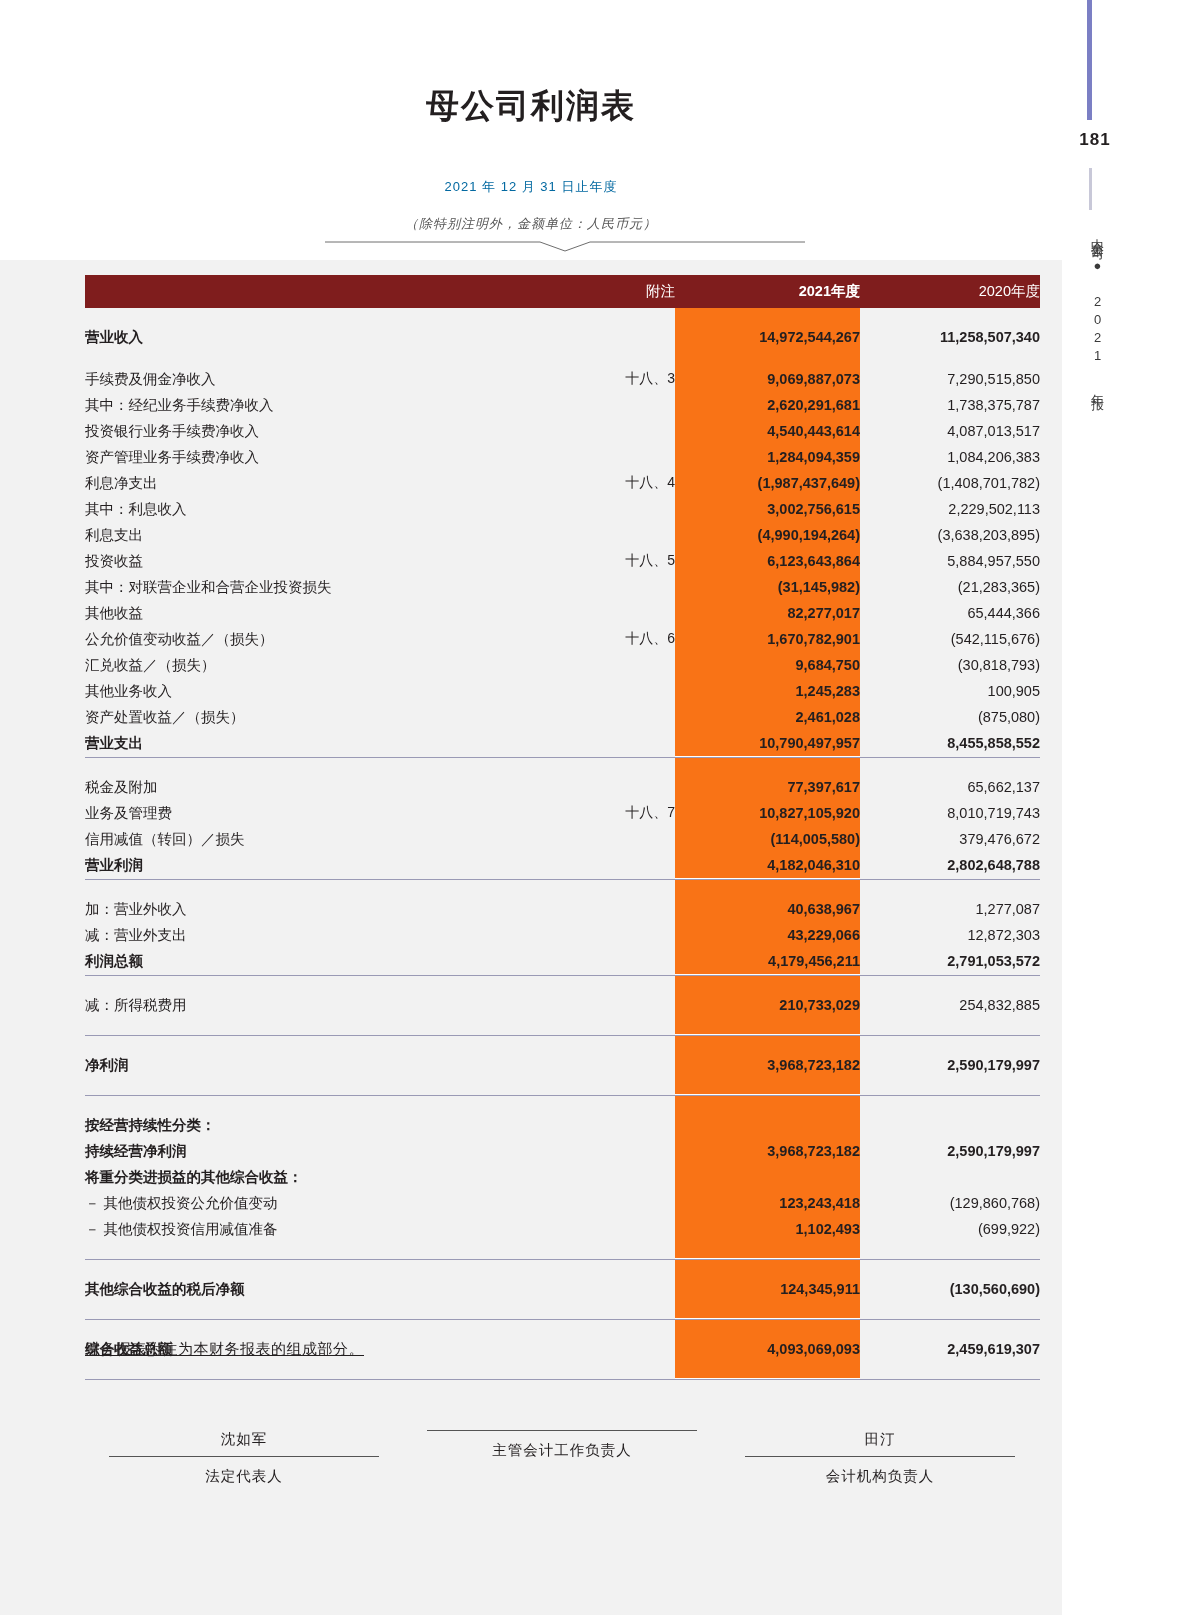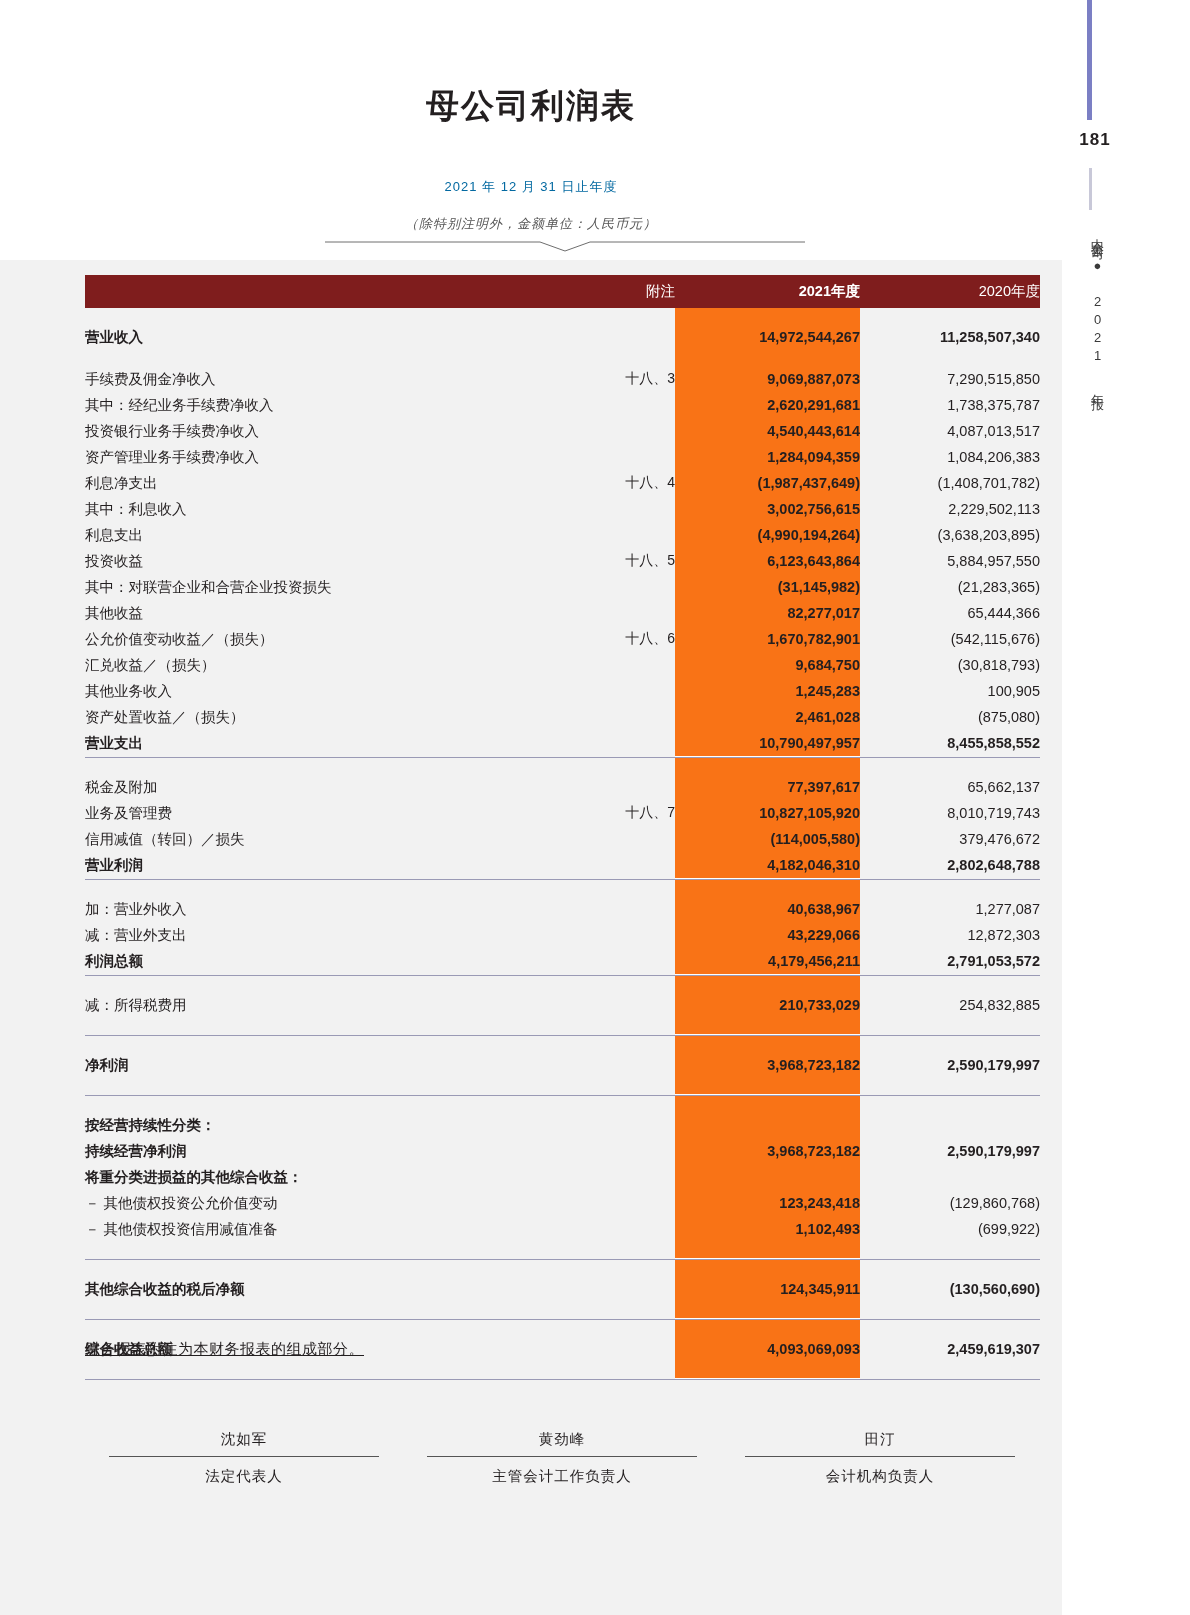--- a/index.html
+++ b/index.html
@@ -574,21 +574,20 @@
 
 <div class="foot-note">财务报表附注为本财务报表的组成部分。</div>
 
 <div class="sigs" id="sig-row">
     <div class="sig">
       <div class="name">沈如军</div>
       <div class="line"></div>
       <div class="role">法定代表人</div>
     </div>
     <div class="sig">
-      <div class="name">黄劲峰</div>
       <div class="line"></div>
       <div class="role">主管会计工作负责人</div>
     </div>
     <div class="sig">
       <div class="name">田汀</div>
       <div class="line"></div>
       <div class="role">会计机构负责人</div>
     </div>
   </div>
 

